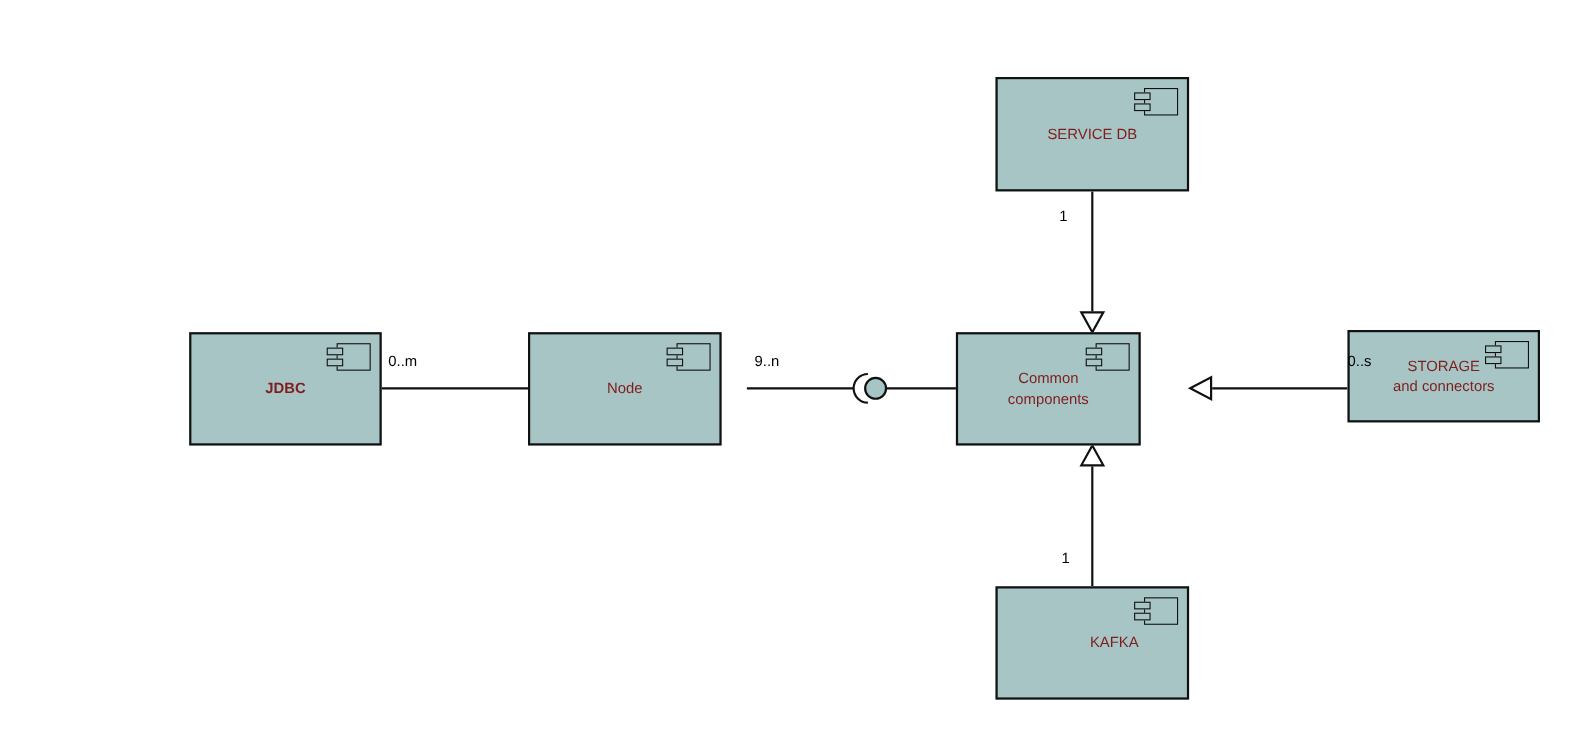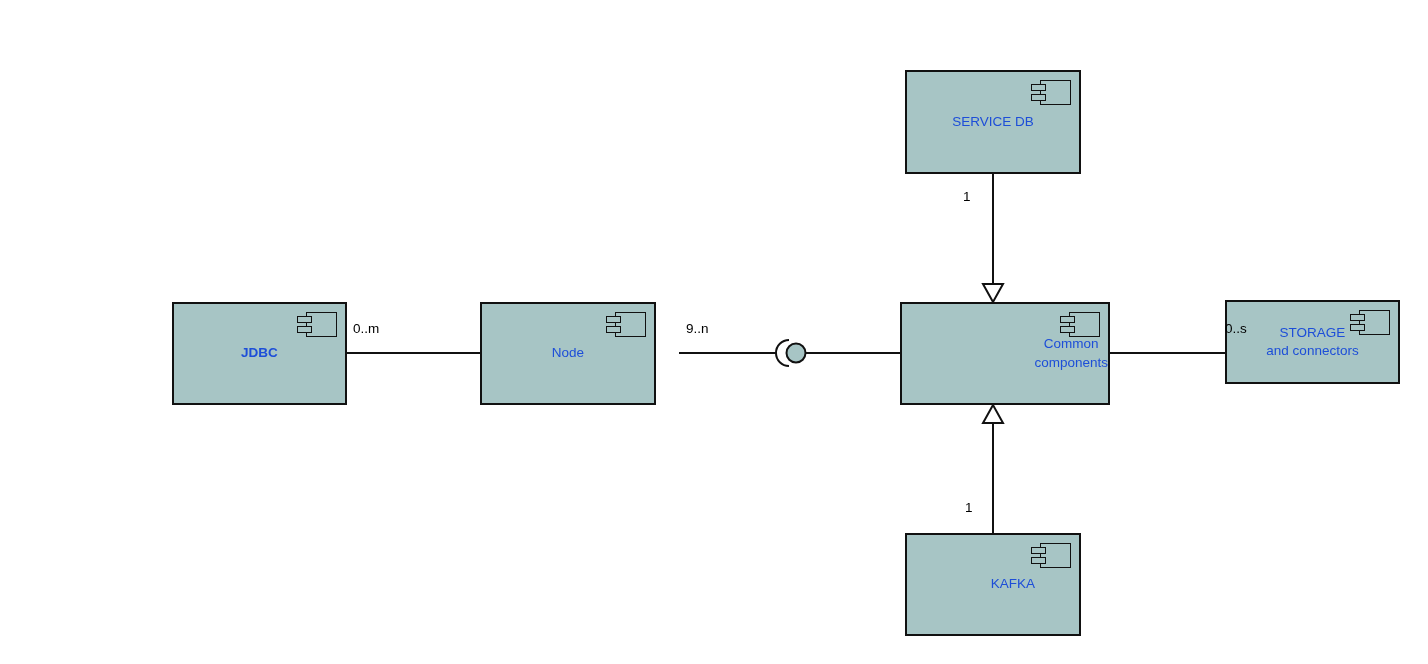--- a/index.html
+++ b/index.html
@@ -8,38 +8,38 @@
     font-family:"Liberation Sans", sans-serif;color:#000;overflow:hidden;
   }
   #wires{position:absolute;left:0;top:0;width:1428px;height:664px;pointer-events:none;}
   .node{
     position:absolute;background:var(--node-fill,#A7C5C5);
     border:2px solid #111;box-sizing:border-box;
     display:flex;align-items:center;justify-content:center;
   }
   .node-label{
     font-size:13.5px;line-height:1.35;text-align:center;
-    white-space:pre-line;color:#1d4ed8;
+    white-space:pre-line;color:#7f1d1d;
   }
   .comp-icon{position:absolute;top:8px;right:8px;width:40px;height:27px;}
   .ci-main{
     position:absolute;right:0;top:0;width:31px;height:25px;
     border:1.5px solid #111;background:var(--node-fill,#A7C5C5);box-sizing:border-box;
   }
   .ci-tab{
     position:absolute;left:0;width:15px;height:7px;
     border:1.5px solid #111;background:var(--node-fill,#A7C5C5);box-sizing:border-box;
   }
   .ci-tab.t1{top:4px;}
   .ci-tab.t2{top:14px;}
 
   .n-servicedb{left:905px;top:70px;width:176px;height:104px;}
   .n-jdbc{left:172px;top:302px;width:175px;height:103px;font-weight:bold;}
   .n-node{left:480px;top:302px;width:176px;height:103px;}
-  .n-common{left:900px;top:302px;width:210px;height:103px;justify-content:flex-end;}
+  .n-common{left:869px;top:302px;width:168px;height:103px;}
   .n-storage{left:1225px;top:300px;width:175px;height:84px;}
   .n-kafka{left:905px;top:533px;width:176px;height:103px;padding-left:40px;}
 
   .edge-label{position:absolute;font-size:13.5px;color:#000;}
   .l-jdbc-node{left:353px;top:321px;text-align:right;}
   .l-node-common{left:686px;top:321px;}
   .l-storage-common{left:1225px;top:321px;}
   .l-servicedb-common{left:963px;top:189px;}
   .l-kafka-common{left:965px;top:500px;}
 </style>

